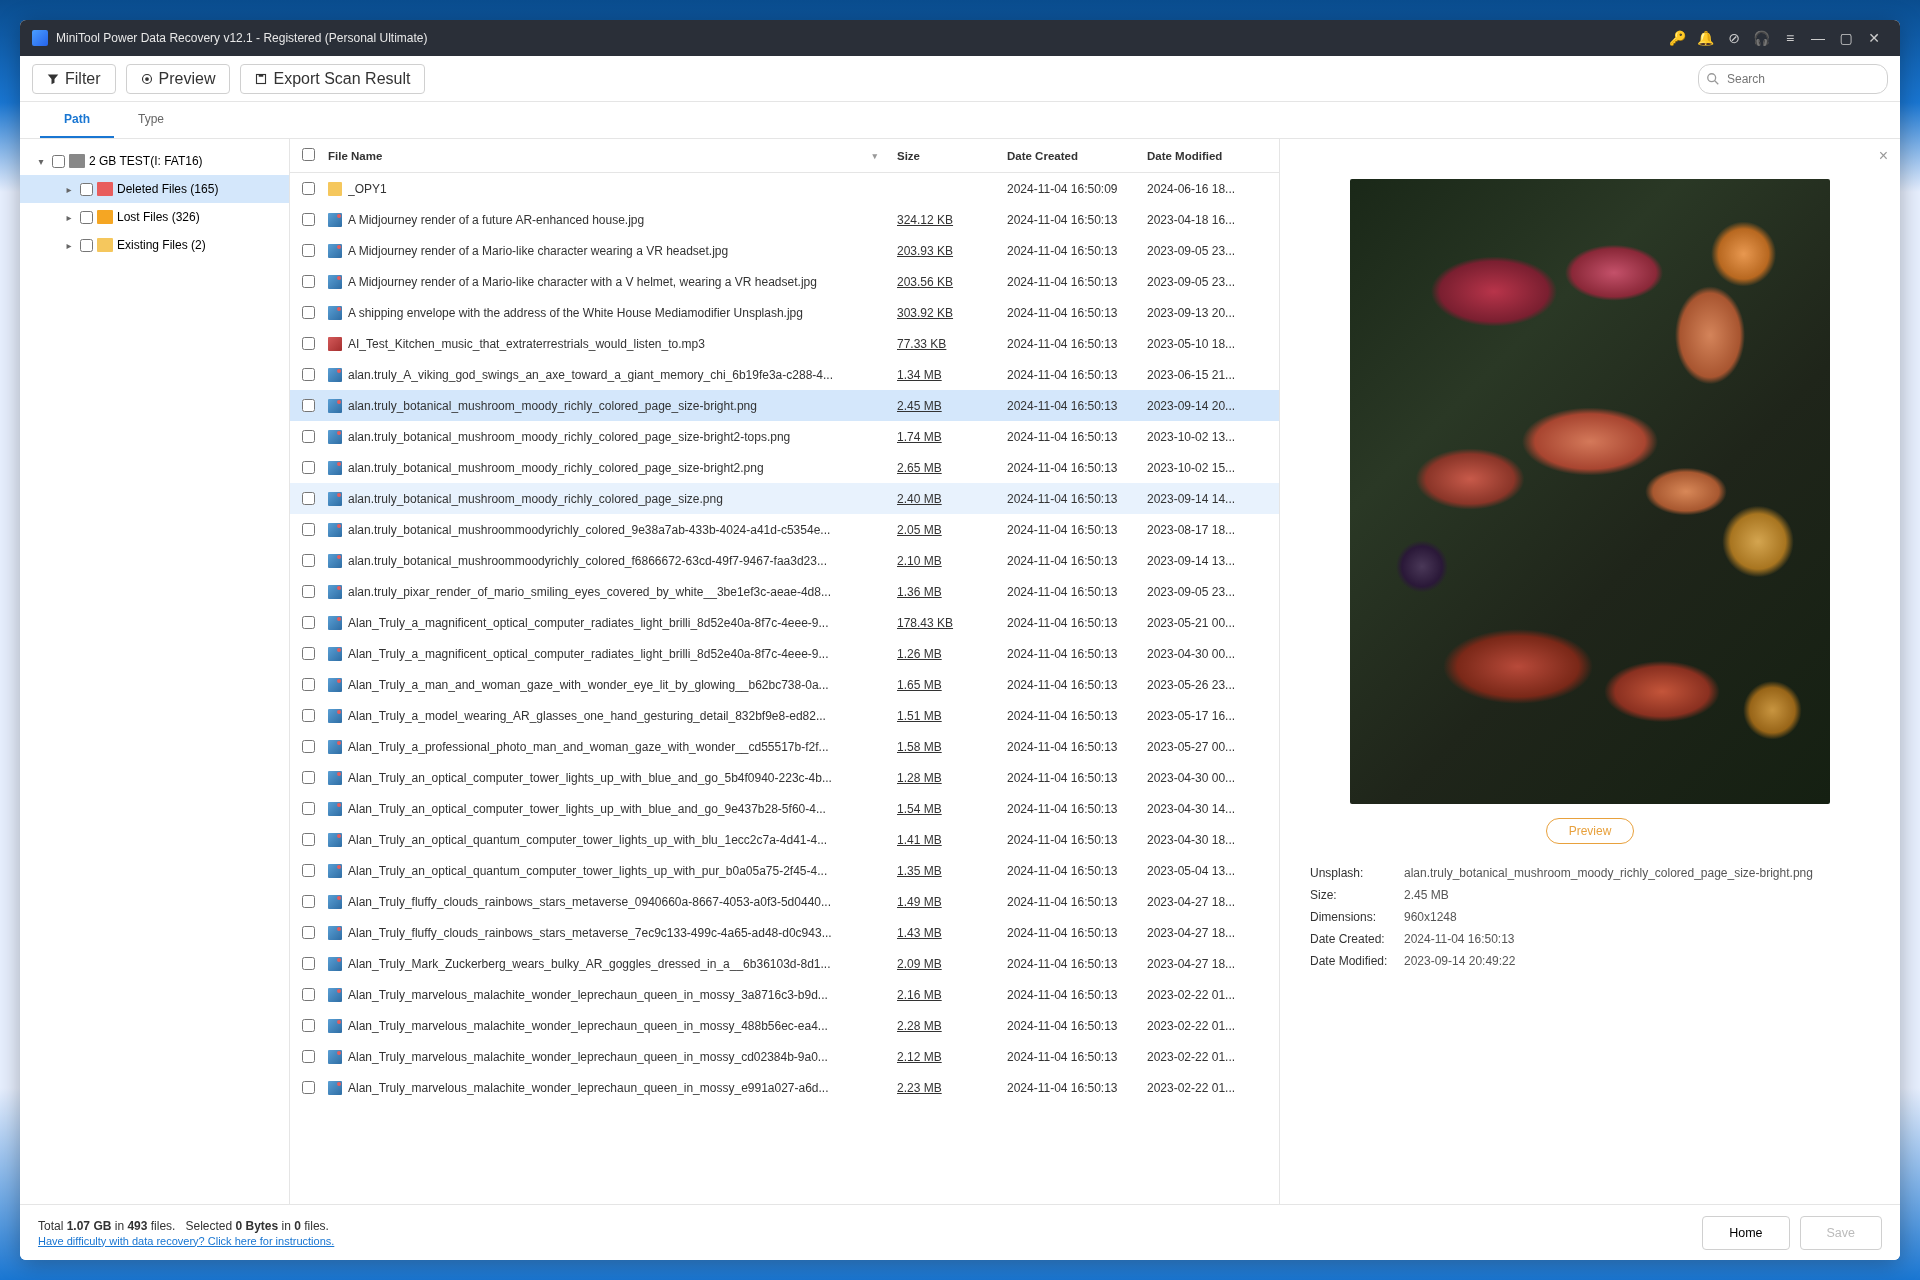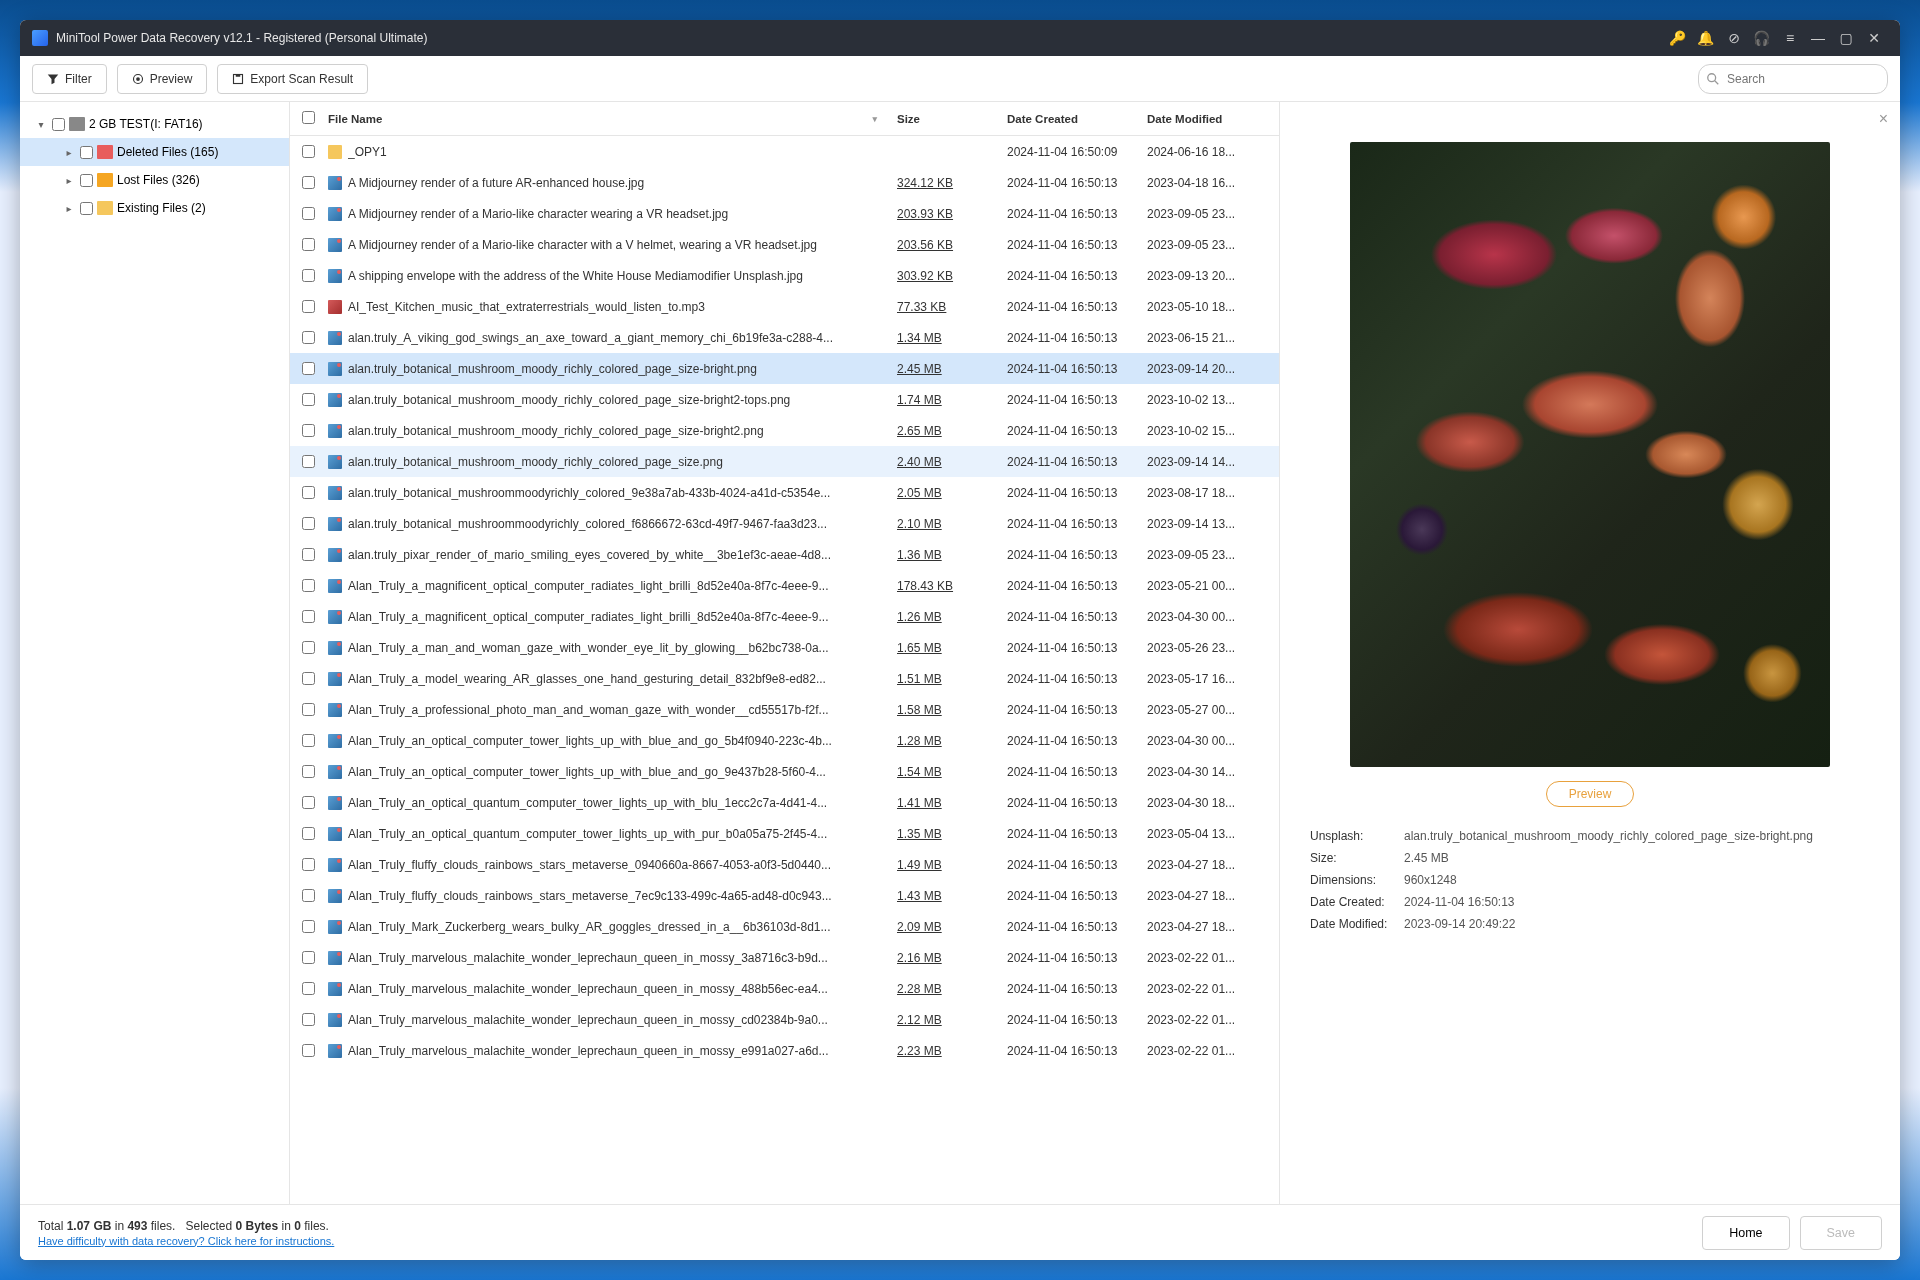--- a/index.html
+++ b/index.html
@@ -4,21 +4,21 @@
 <style>
 * { margin: 0; padding: 0; box-sizing: border-box; font-family: -apple-system, BlinkMacSystemFont, "Segoe UI", Arial, sans-serif; }
 body { background: linear-gradient(180deg, #0a4d8f 0%, #1976d2 8%, #e8f0ff 15%, #e8f0ff 85%, #1976d2 100%); width: 1920px; height: 1280px; overflow: hidden; display: flex; align-items: center; justify-content: center; padding: 20px; }
 .window { width: 1880px; height: 1240px; background: #fff; border-radius: 6px; overflow: hidden; display: flex; flex-direction: column; box-shadow: 0 4px 24px rgba(0,0,0,0.3); }
 .titlebar { background: #2a2f38; color: #e8e8e8; height: 36px; display: flex; align-items: center; padding: 0 12px; font-size: 12px; }
 .titlebar .app-icon { width: 16px; height: 16px; background: linear-gradient(135deg,#4a9eff,#2563eb); border-radius: 2px; margin-right: 8px; }
 .titlebar .spacer { flex: 1; }
 .titlebar .ticon { width: 28px; height: 28px; display: flex; align-items: center; justify-content: center; color: #ccc; cursor: pointer; font-size: 14px; }
 .titlebar .ticon.key { color: #f5c518; }
 .toolbar { background: #fff; border-bottom: 1px solid #e5e5e5; height: 46px; display: flex; align-items: center; padding: 0 12px; gap: 10px; }
-.btn { height: 30px; padding: 0 14px; border: 1px solid #d0d0d0; border-radius: 4px; background: #fff; font-size: 12px; display: flex; align-items: center; gap: 6px; cursor: pointer; color: #333; }
+.btn { height: 30px; padding: 0 14px; border: 1px solid #d0d0d0; border-radius: 4px; background: #fff; font-size: 16px; display: flex; align-items: center; gap: 6px; cursor: pointer; color: #333; }
 .btn svg { width: 12px; height: 12px; }
 .toolbar .spacer { flex: 1; }
 .search-wrap { position: relative; }
 .search-wrap svg { position: absolute; left: 8px; top: 8px; width: 14px; height: 14px; fill: #999; }
 .search { height: 30px; width: 190px; border: 1px solid #d0d0d0; border-radius: 12px; padding: 0 10px 0 28px; font-size: 12px; }
 .tabs { display: flex; border-bottom: 1px solid #e5e5e5; padding: 0 20px; background: #fff; }
 .tab { padding: 10px 24px; font-size: 12px; color: #666; cursor: pointer; border-bottom: 2px solid transparent; }
 .tab.active { color: #1976d2; border-bottom-color: #1976d2; font-weight: 600; }
 .content { flex: 1; display: flex; overflow: hidden; background: #fff; }
 .sidebar { width: 270px; border-right: 1px solid #e5e5e5; padding: 8px 0; font-size: 12px; overflow-y: auto; }
@@ -132,20 +132,24 @@
     <span class="spacer"></span>
     <div class="search-wrap">
       <svg viewBox="0 0 16 16">
           <circle cx="6.5" cy="6.5" r="4.5" fill="none" stroke="#999" stroke-width="1.5"></circle>
           <line x1="10" y1="10" x2="14" y2="14" stroke="#999" stroke-width="1.5"></line>
         </svg>
       <input class="search" placeholder="Search" style="">
     </div>
   </div>
 
+  <div class="tabs">
+    <div class="tab active">Path</div>
+    <div class="tab">Type</div>
+  </div>
 
   <div class="content">
 
     <div class="sidebar">
       <div class="tree-row l1">
         <span class="caret">▾</span>
         <input type="checkbox" style="">
         <span class="ficon drive"></span>
         <span class="lbl">2 GB TEST(I: FAT16)</span>
       </div>

